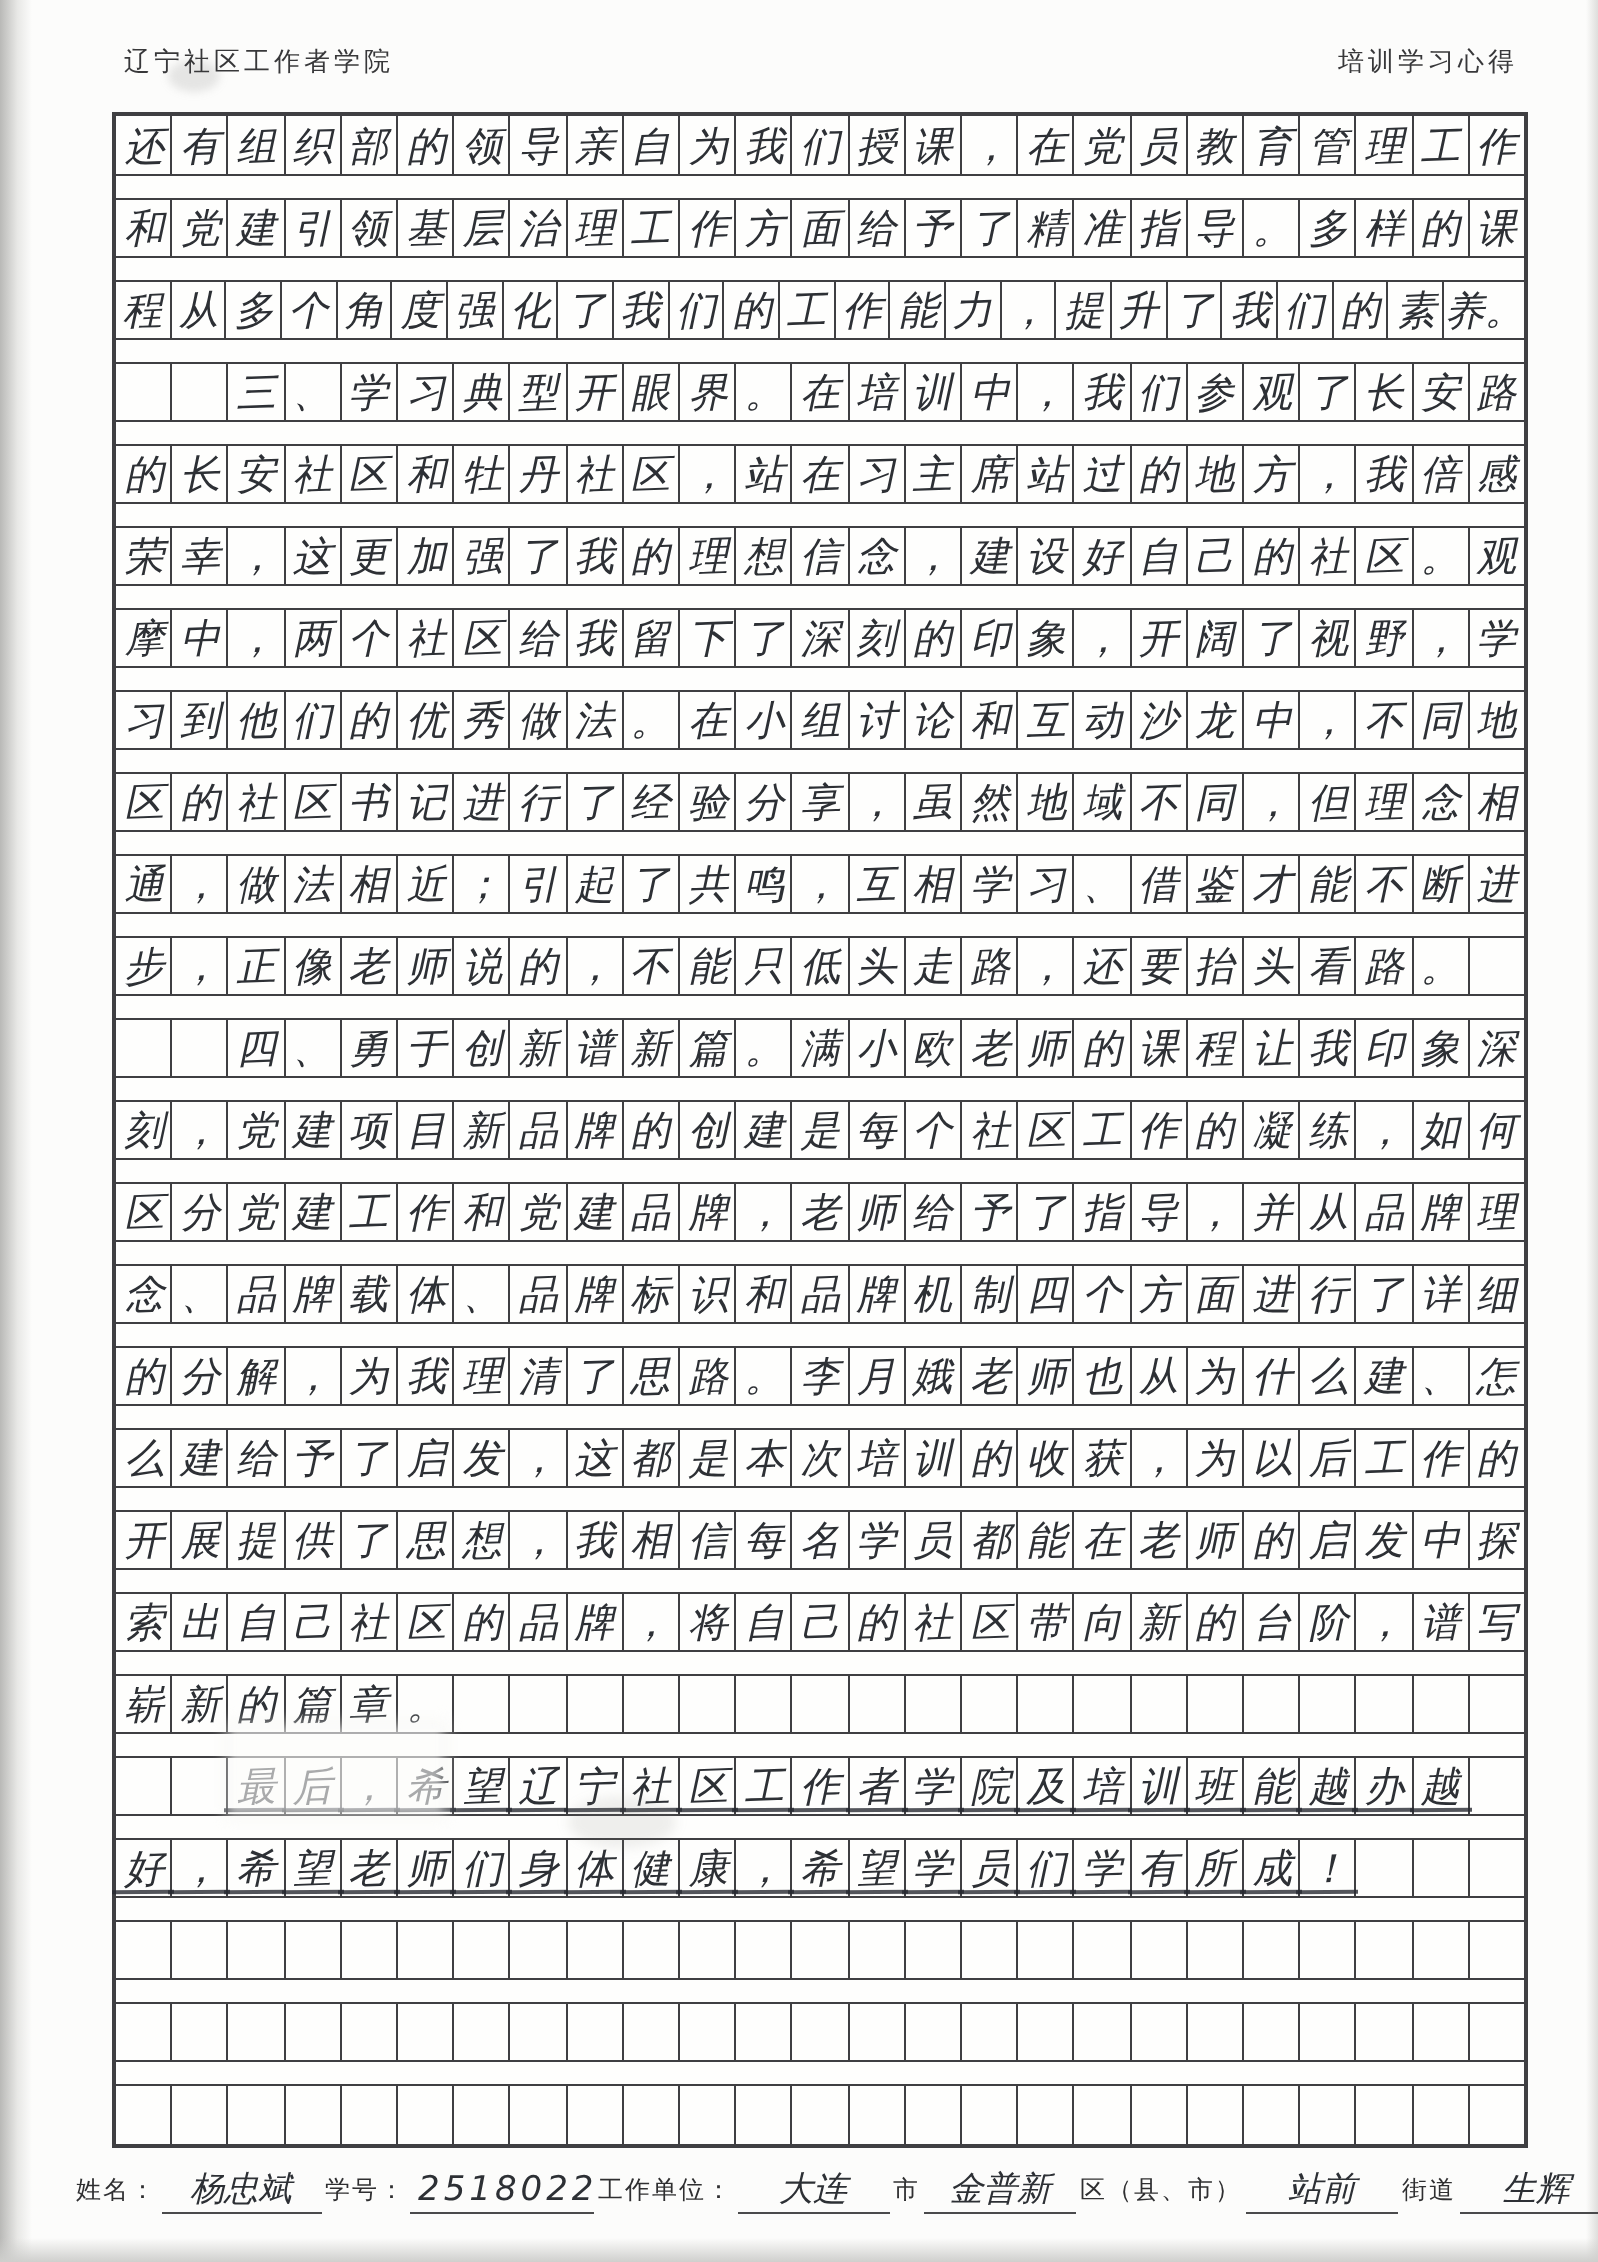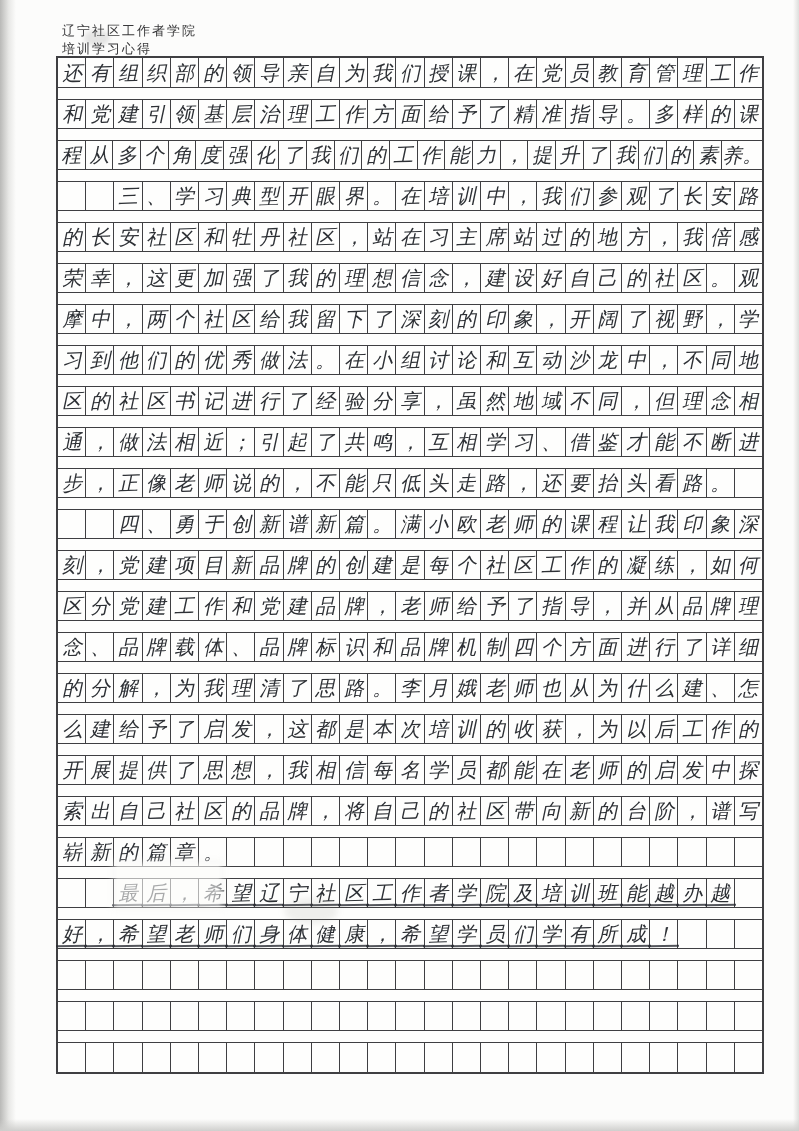--- a/index.html
+++ b/index.html
@@ -18,21 +18,21 @@
     background:linear-gradient(90deg,#b9b9b7,#e8e8e6 55%,rgba(255,255,255,0));}
   .edge-bottom{position:absolute;left:0;right:0;bottom:0;height:12px;
     background:linear-gradient(0deg,#cfcfcd,rgba(255,255,255,0));}
   .edge-right{position:absolute;right:0;top:0;bottom:0;width:6px;
     background:linear-gradient(270deg,#dededc,rgba(255,255,255,0));}
 
   .header{
     position:absolute;top:22px;left:62px;right:40px;
     display:flex;justify-content:space-between;align-items:baseline;
     font-family:Liberation Serif, serif;
-    font-size:13px;color:#38383a;letter-spacing:2px;flex-direction:column;
+    font-size:13px;color:#38383a;letter-spacing:2px;
   }
 
   .grid{
     position:absolute;left:56px;top:56px;width:708px;
     box-sizing:border-box;border:2px solid var(--line);
     background:#fefefd;
   }
   .grid-row{
     display:flex;height:30px;box-sizing:border-box;
     border-top:1.5px solid var(--line);
@@ -1814,14 +1814,29 @@
         <div class="cell"></div>
         <div class="cell"></div>
         <div class="cell"></div>
         <div class="cell"></div>
       </div>
     </div>
 
   <div class="smudge smudge-whiteout"></div>
   <div class="smudge smudge-gray"></div>
 
+  <div class="footer">
+    <span class="lbl">姓名：</span>
+    <span class="hw w-name">杨忠斌</span>
+    <span class="lbl">学号：</span>
+    <span class="hw w-sid">2518022</span>
+    <span class="lbl">工作单位：</span>
+    <span class="hw w-f">大连</span>
+    <span class="lbl">市</span>
+    <span class="hw w-f">金普新</span>
+    <span class="lbl">区（县、市）</span>
+    <span class="hw w-f">站前</span>
+    <span class="lbl">街道</span>
+    <span class="hw w-f">生辉</span>
+
+  </div>
 
 </div>
 
 </body></html>

